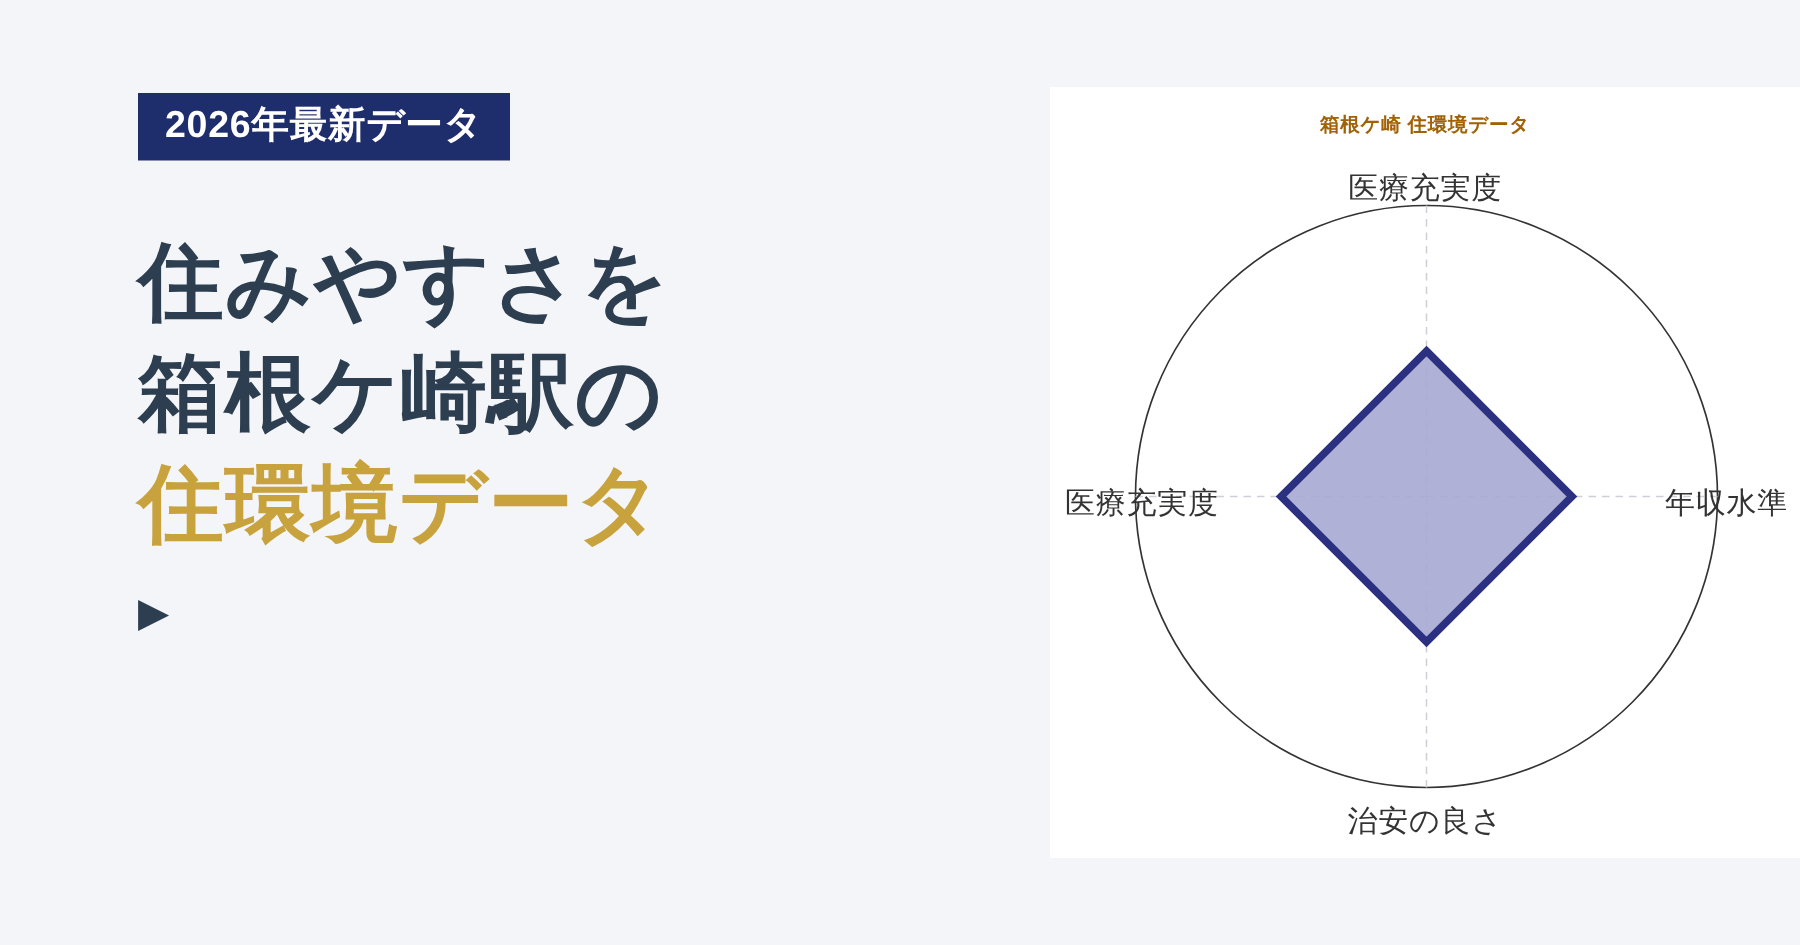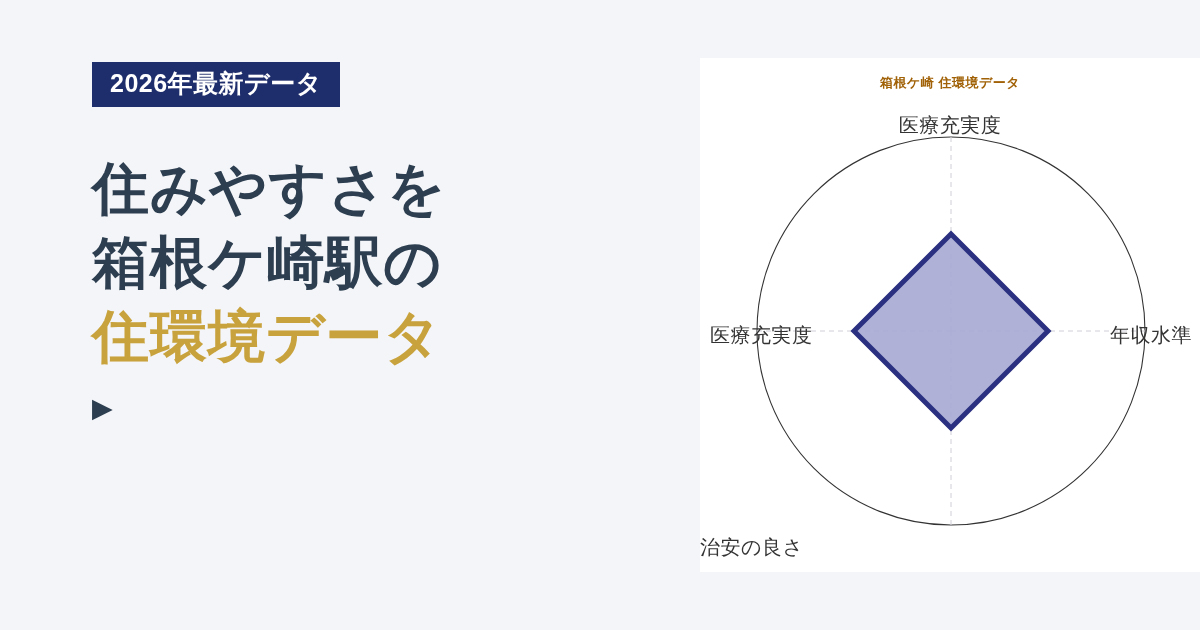--- a/index.html
+++ b/index.html
@@ -68,21 +68,21 @@
   #radar-svg { display:block; width:500px; height:514px; }
 
   .axis-label {
     position:absolute;
     font-size:20px;
     color:#333333;
     white-space:nowrap;
     letter-spacing:0.5px;
   }
   #lbl-top    { left:0; width:100%; text-align:center; top:54px; }
-  #lbl-bottom { left:0; width:100%; text-align:left; top:476px; }
+  #lbl-bottom { left:0; width:100%; text-align:center; top:476px; }
   #lbl-left   { left:10px;  top:264px; }
   #lbl-right  { right:8px;  top:264px; }
 </style>
 </head>
 <body>
 
 <div id="page">
 
   <div id="left-col">
 

